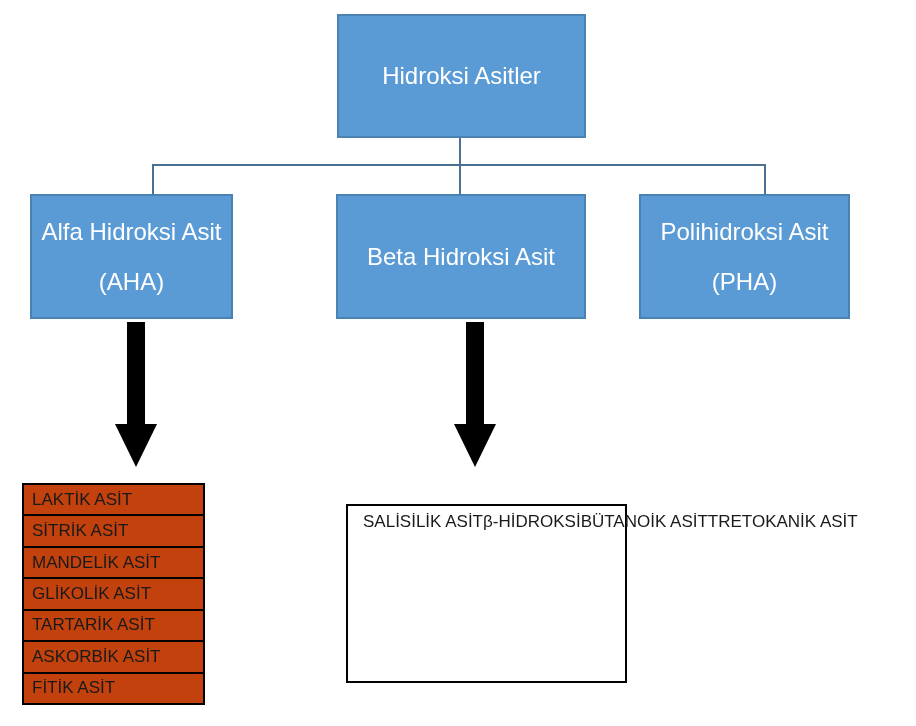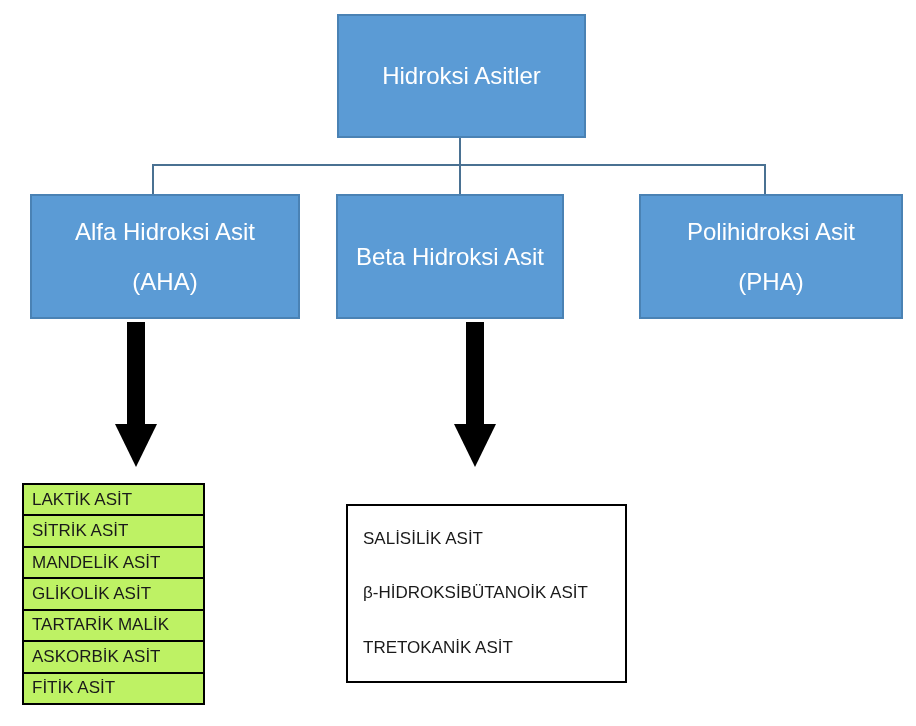--- a/index.html
+++ b/index.html
@@ -17,23 +17,23 @@
     background: #5b9bd5;
     border: 2px solid #4a82b4;
     color: #ffffff;
     display: flex; flex-direction: column;
     align-items: center; justify-content: center;
     text-align: center;
     font-size: 24px;
     line-height: 50px;
   }
   .box-root   { left: 337px; top: 14px;  width: 249px; height: 124px; }
-  .box-aha    { left: 30px;  top: 194px; width: 270px; height: 125px; }
-  .box-bha    { left: 336px; top: 194px; width: 228px; height: 125px; }
-  .box-pha    { left: 639px; top: 194px; width: 264px; height: 125px; }
+  .box-aha    { left: 30px;  top: 194px; width: 203px; height: 125px; }
+  .box-bha    { left: 336px; top: 194px; width: 250px; height: 125px; }
+  .box-pha    { left: 639px; top: 194px; width: 211px; height: 125px; }
 
   
   .conn { position: absolute; background: #4a7192; }
   .conn-v-root  { left: 459px; top: 138px; width: 2px;  height: 27px; }
   .conn-h       { left: 152px; top: 164px; width: 614px; height: 2px; }
   .conn-v-left  { left: 152px; top: 164px; width: 2px;  height: 30px; }
   .conn-v-mid   { left: 459px; top: 164px; width: 2px;  height: 30px; }
   .conn-v-right { left: 764px; top: 164px; width: 2px;  height: 30px; }
 
   
@@ -49,39 +49,39 @@
   .head-aha  { left: 115px; }
   .shaft-bha { left: 466px; }
   .head-bha  { left: 454px; }
 
   
   .aha-table {
     position: absolute; left: 22px; top: 483px;
     width: 183px; height: 222px;
     border: 2px solid #000000;
     display: flex; flex-direction: column;
-    background: #bef264;
+    background: #c2410c;
   }
   .aha-row {
     flex: 1;
     display: flex; align-items: center;
     border-bottom: 2px solid #000000;
     padding-left: 8px;
     font-size: 17px;
     color: #1a1a1a;
     white-space: nowrap;
   }
   .aha-row:last-child { border-bottom: none; }
 
   
   .bha-listbox {
     position: absolute; left: 346px; top: 504px;
     width: 281px; height: 179px;
     border: 2px solid #000000;
-    display: flex; flex-direction: column;
+    display: flex; flex-direction: row;
     justify-content: space-around;
     padding: 6px 0 6px 15px;
     background: #ffffff;
   }
   .bha-item { font-size: 17px; color: #1a1a1a; white-space: nowrap; }
 </style>
 </head>
 <body>
 
 <div class="stage">
@@ -120,21 +120,21 @@
     <div class="aha-row">
         <span>SİTRİK ASİT</span>
       </div>
     <div class="aha-row">
         <span>MANDELİK ASİT</span>
       </div>
     <div class="aha-row">
         <span>GLİKOLİK ASİT</span>
       </div>
     <div class="aha-row">
-        <span>TARTARİK MALİK</span>
+        <span>TARTARİK ASİT</span>
       </div>
     <div class="aha-row">
         <span>ASKORBİK ASİT</span>
       </div>
     <div class="aha-row">
         <span>FİTİK ASİT</span>
       </div>
   </div>
 
   <div class="bha-listbox">

